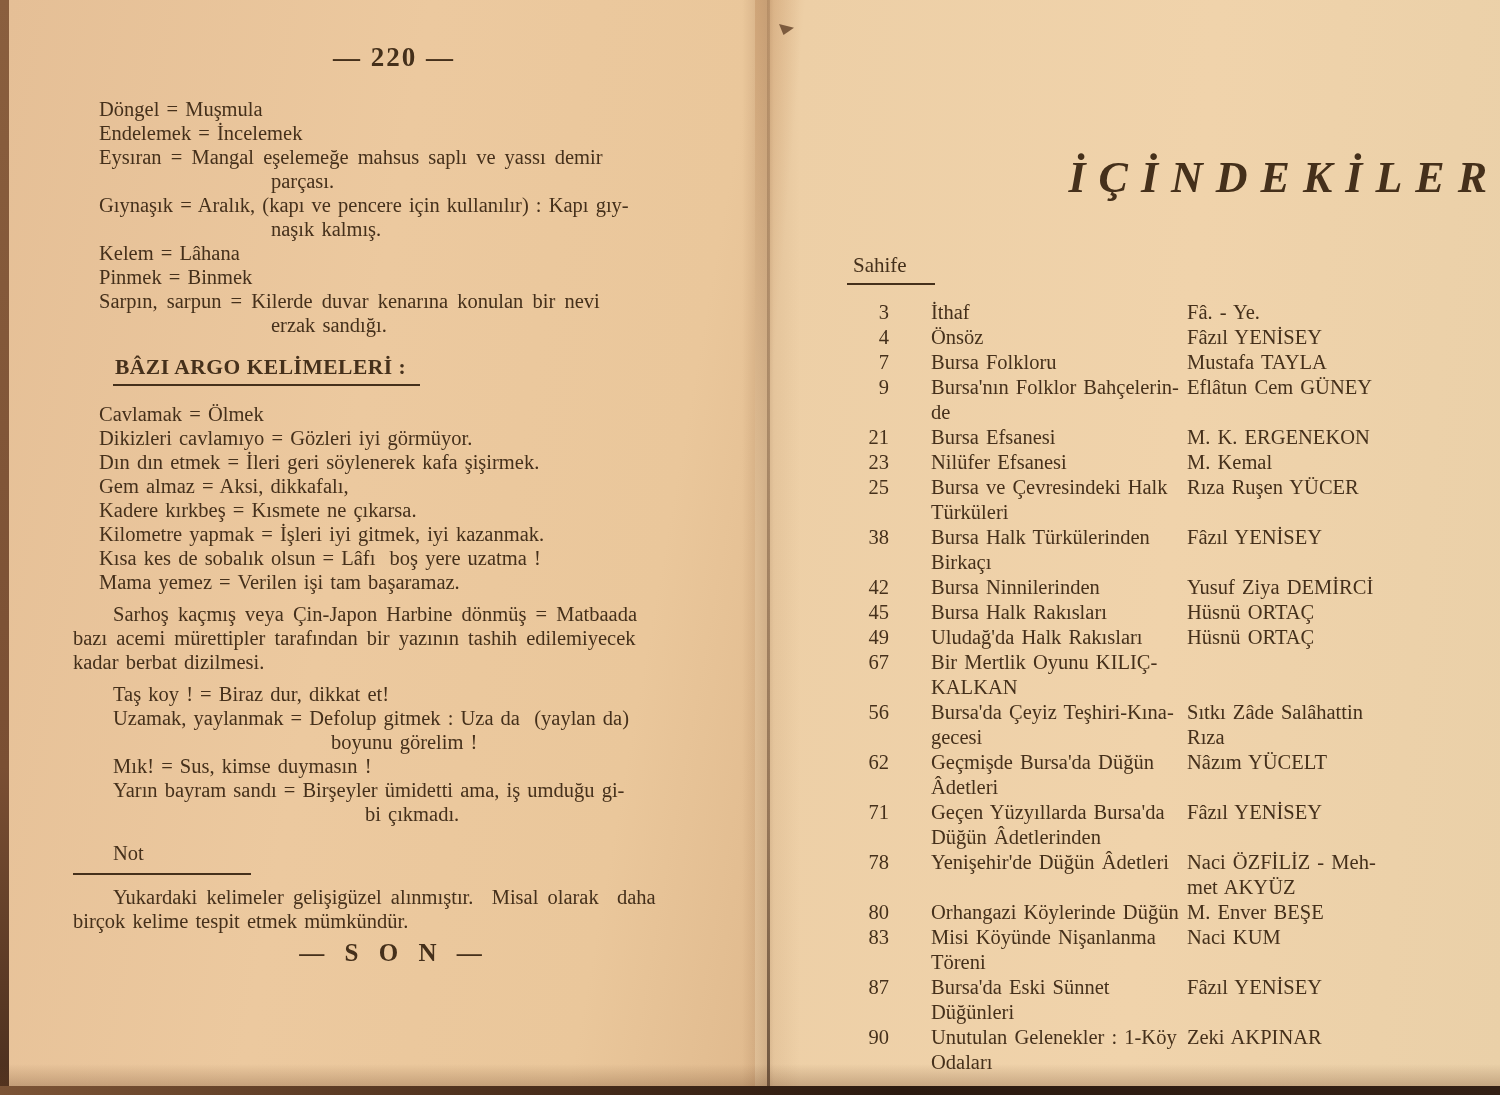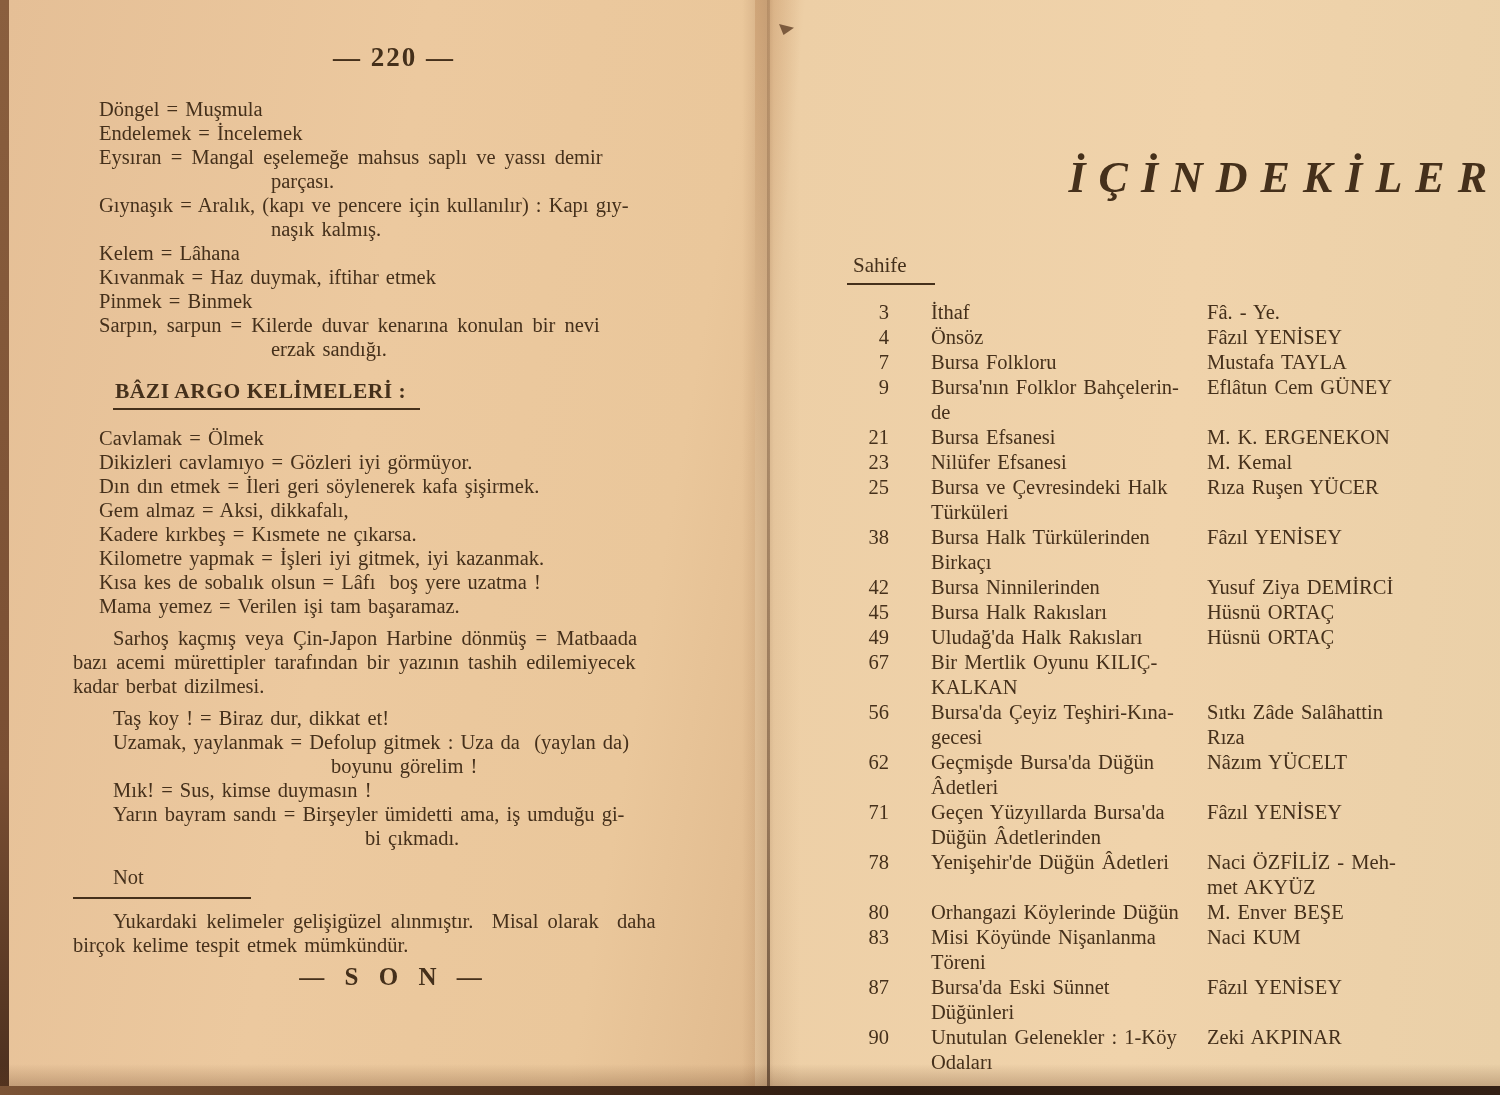--- a/index.html
+++ b/index.html
@@ -55,38 +55,37 @@
 
   
   .toc-title{margin:152px 0 12px 0;text-align:right;font-style:italic;font-weight:700;
     font-size:44px;letter-spacing:13px;padding-left:8px;}
   .sahife{margin:50px 0 0 92px;font-size:21px;width:88px;border-bottom:2.5px solid #45301b;
     padding:0 0 5px 6px;box-sizing:border-box;}
   .toc-list{margin:15px 0 0 96px;}
   .toc-row{display:flex;align-items:flex-start;font-size:20.5px;line-height:25px;}
   .toc-num{width:38px;text-align:right;flex:none;}
   .toc-title-cell{width:256px;margin-left:42px;flex:none;white-space:pre;word-spacing:2px;}
-  .toc-author{margin-left:20px;white-space:pre;word-spacing:2px;}
+  .toc-author{margin-left:0;white-space:pre;word-spacing:2px;}
 </style>
 </head>
 <body>
 
 <div class="scan">
 
   <div class="page page-left">
     <div class="page-num">— 220 —</div>
     <div id="glossary-lines">
         <div class="line ind-base">Döngel = Muşmula</div>
         <div class="line ind-base">Endelemek = İncelemek</div>
         <div class="line ind-base wide">Eysıran = Mangal eşelemeğe mahsus saplı ve yassı demir</div>
         <div class="line ind-cont">parçası.</div>
         <div class="line ind-base">Gıynaşık = Aralık, (kapı ve pencere için kullanılır) : Kapı gıy-</div>
         <div class="line ind-cont">naşık kalmış.</div>
         <div class="line ind-base">Kelem = Lâhana</div>
-        <div class="line ind-base">Kıvanmak = Haz duymak, iftihar etmek</div>
         <div class="line ind-base">Pinmek = Binmek</div>
         <div class="line ind-base wide">Sarpın, sarpun = Kilerde duvar kenarına konulan bir nevi</div>
         <div class="line ind-cont">erzak sandığı.</div>
       </div>
     <div class="argo-heading">BÂZI ARGO KELİMELERİ :</div>
     <div id="argo-lines">
         <div class="line ind-base">Cavlamak = Ölmek</div>
         <div class="line ind-base">Dikizleri cavlamıyo = Gözleri iyi görmüyor.</div>
         <div class="line ind-base">Dın dın etmek = İleri geri söylenerek kafa şişirmek.</div>
         <div class="line ind-base">Gem almaz = Aksi, dikkafalı,</div>

